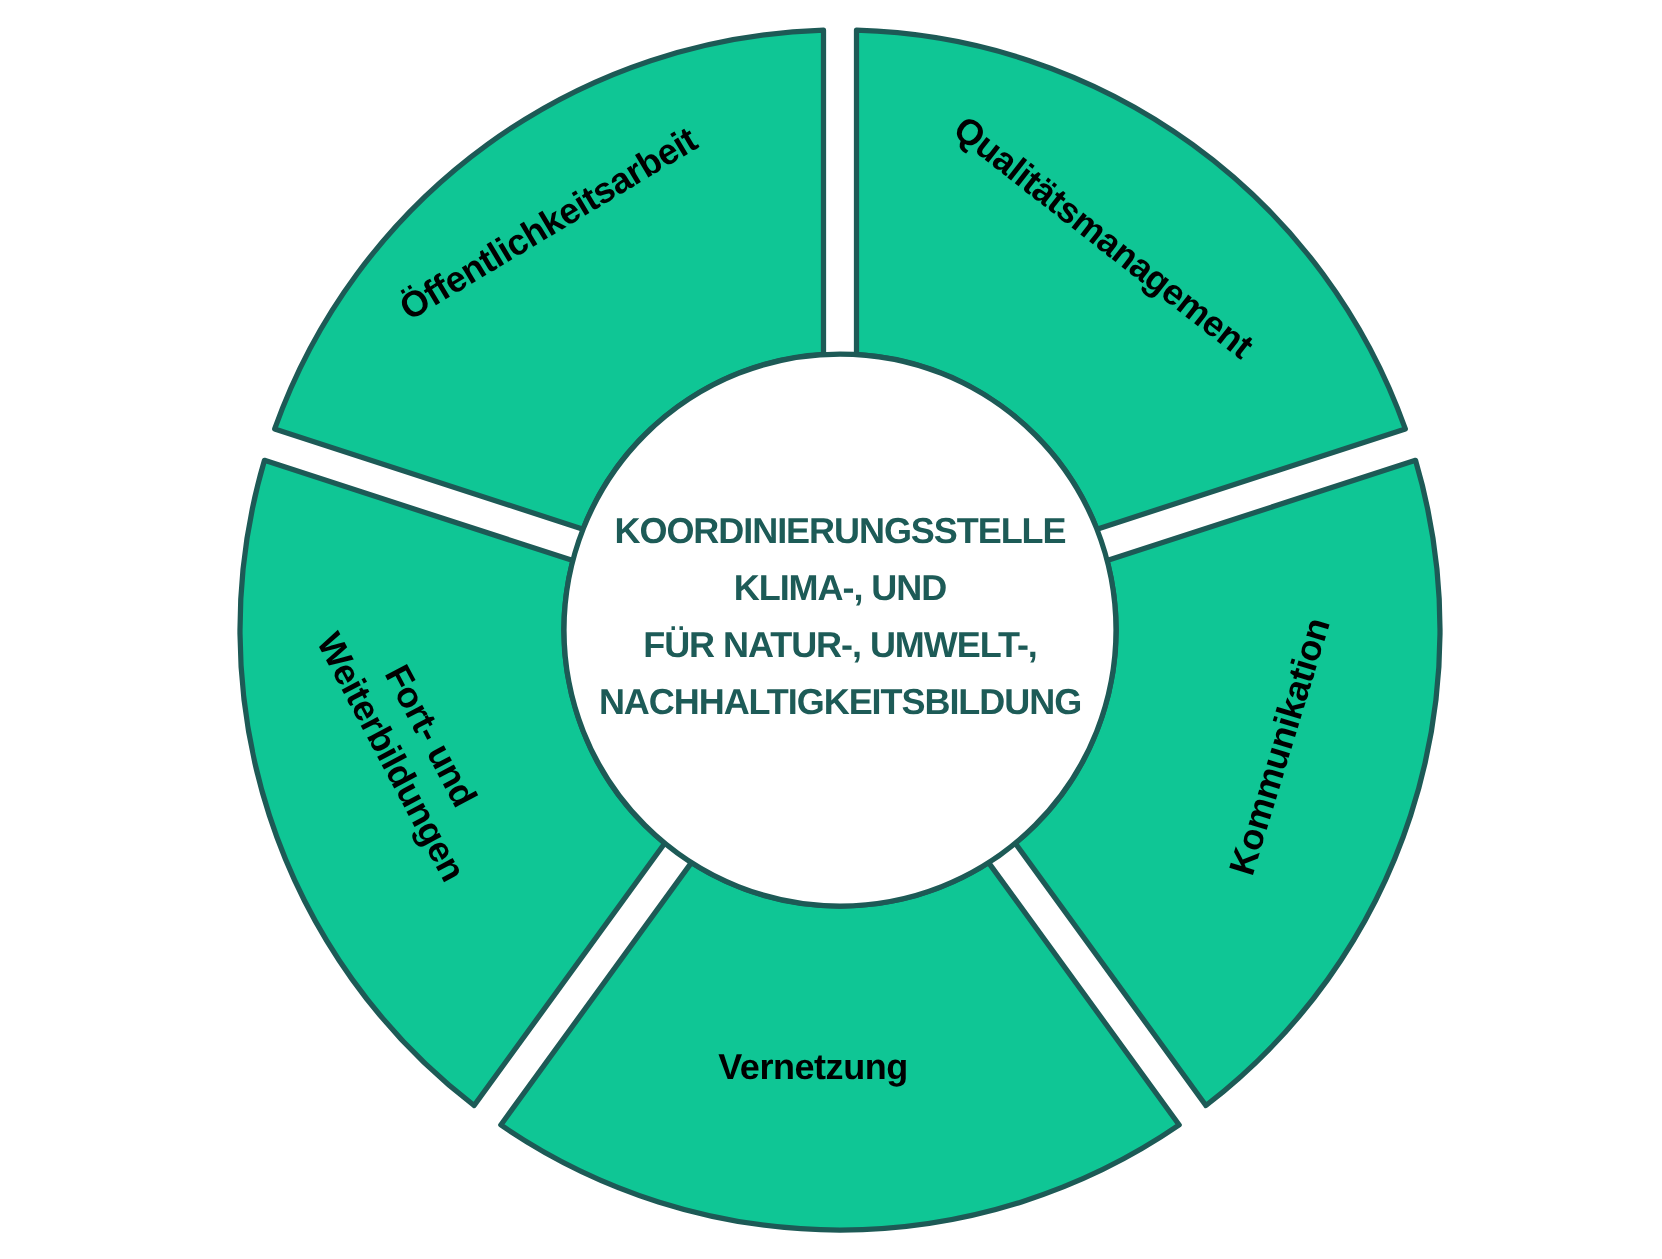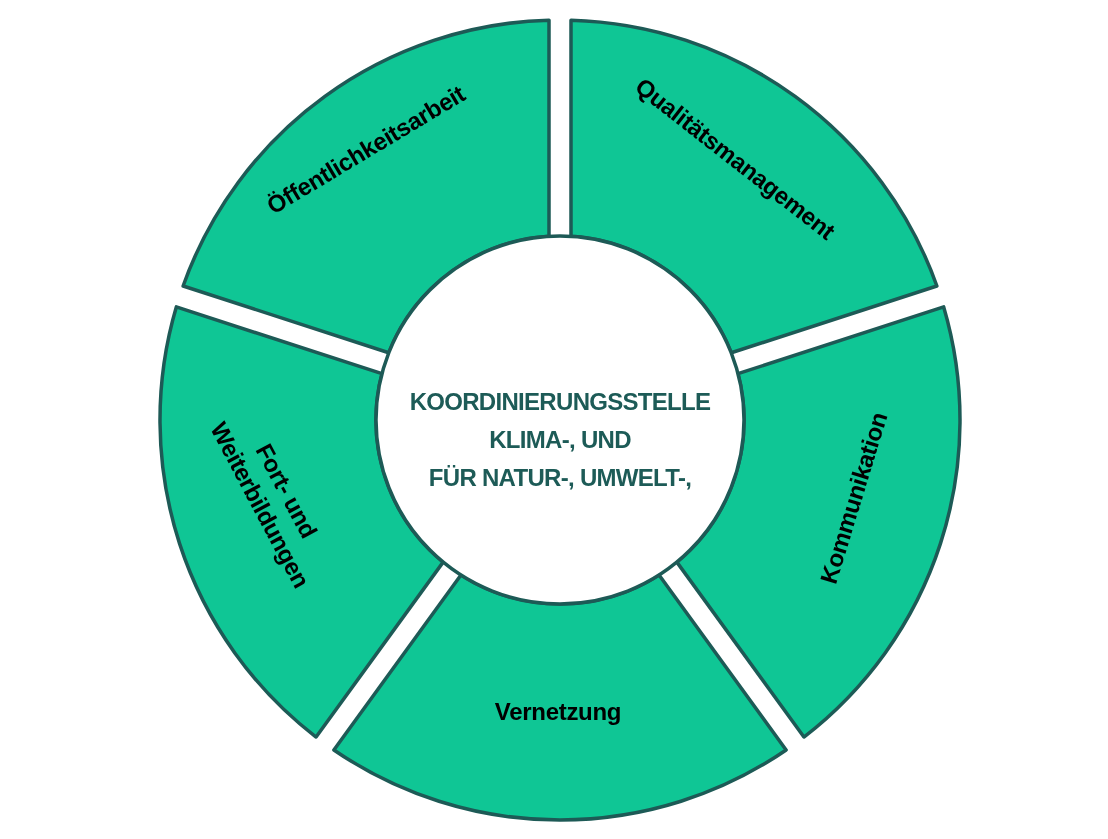--- a/index.html
+++ b/index.html
@@ -36,30 +36,30 @@
   }
   .lbl-qualitaetsmanagement {
     left: 735px; top: 159px;
     transform: translate(-50%,-50%) rotate(38deg);
   }
   .lbl-kommunikation {
     left: 854px; top: 498px;
     transform: translate(-50%,-50%) rotate(-73deg);
   }
   .lbl-vernetzung {
-    left: 558px; top: 712px;
+    left: 542px; top: 712px;
     transform: translate(-50%,-50%);
   }
   .lbl-fort-und-weiterbildungen {
     left: 273px; top: 498px;
     transform: translate(-50%,-50%) rotate(62deg);
   }
   .center-text {
     position: absolute;
-    left: 560px; top: 440px;
+    left: 560px; top: 412px;
     width: 384px;
     transform: translate(-50%,-50%);
     text-align: center;
     font-weight: bold;
     font-size: 24px;
     line-height: 38px;
     letter-spacing: -0.7px;
     color: #1d5b57;
   }
 </style>
@@ -85,15 +85,16 @@
 
   <div class="seg-label lbl-vernetzung">Vernetzung</div>
 
   <div class="seg-label lbl-fort-und-weiterbildungen">Fort- und
 Weiterbildungen</div>
 
   <div class="center-text">
     <div>KOORDINIERUNGSSTELLE</div>
     <div>KLIMA-, UND</div>
     <div>FÜR NATUR-, UMWELT-,</div>
+    <div>NACHHALTIGKEITSBILDUNG</div>
   </div>
 
 </div>
 
 </body></html>

